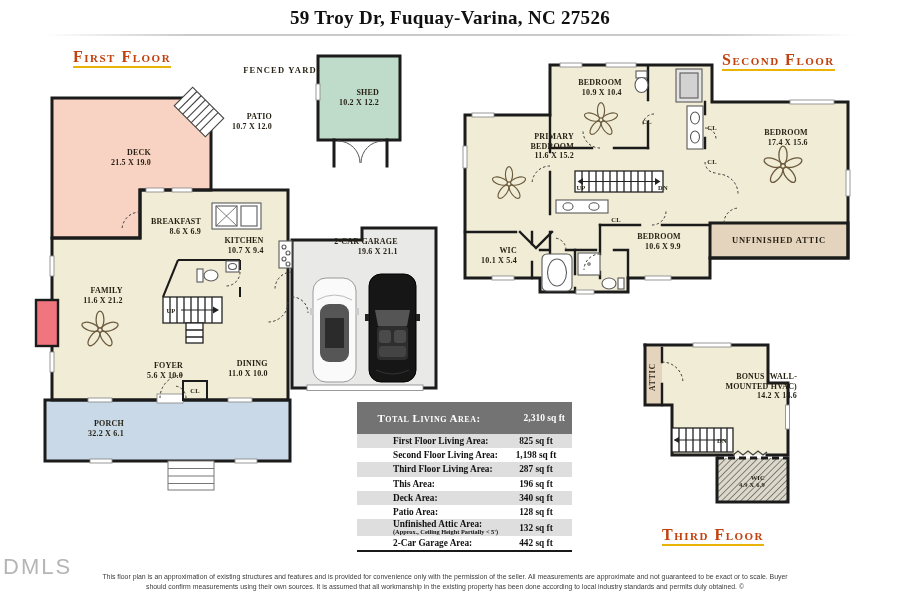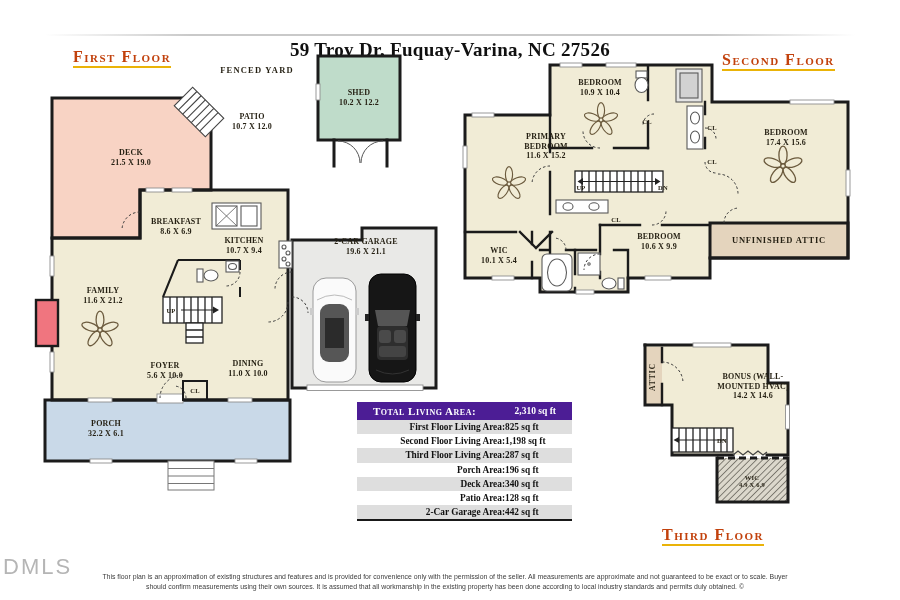--- a/index.html
+++ b/index.html
@@ -1,42 +1,42 @@
 <!DOCTYPE html>
 <html><head>
 <meta charset="utf-8">
 <style>
   html,body{margin:0;padding:0;background:#fff;}
   .canvas{position:relative;width:900px;height:600px;background:#ffffff;overflow:hidden;
           font-family:"Liberation Serif",serif;}
   .plan{position:absolute;left:0;top:0;}
   .title{position:absolute;top:7px;left:0;right:0;text-align:center;
-         font:bold 19px "Liberation Serif",serif;color:#101010;letter-spacing:.3px;margin-top:32px;}
+         font:bold 19px "Liberation Serif",serif;color:#101010;letter-spacing:.3px;}
   .title-rule{position:absolute;top:34px;left:45px;right:45px;height:2px;
          background:linear-gradient(90deg,rgba(0,0,0,0),#c9c9c9 18%,#c9c9c9 82%,rgba(0,0,0,0));}
   .head{position:absolute;font-family:"Liberation Serif",serif;font-weight:bold;
         font-variant:small-caps;font-size:16px;letter-spacing:1.5px;color:#c2410c;
         border-bottom:2px solid #eab308;line-height:18px;}
   .rl{position:absolute;transform:translate(-50%,-50%);text-align:center;
       font:bold 8px/9.5px "Liberation Serif",serif;color:#241f12;letter-spacing:.2px;white-space:nowrap;z-index:3;}
-  .rl .nm,.rl .dm{display:block;}
+  .rl .nm,.rl .dm{display:block;text-align:right;}
   .rl.wrap{white-space:normal;margin-left:37px;}
   .rl.sm{font-size:6.5px;line-height:7px;}
-  .rl.fy{font-size:8.5px;letter-spacing:1.2px;}
+  .rl.fy{font-size:8.5px;letter-spacing:1.2px;margin-left:23px;}
   .rl.vert{transform:translate(-50%,-50%) rotate(-90deg);letter-spacing:1px;font-size:7.5px;}
   .rl.attic-lbl{font-size:8.5px;letter-spacing:.8px;}
   .areas{position:absolute;left:357px;top:402px;width:215px;border-bottom:2.5px solid #191919;z-index:4;}
   .areas>div:nth-child(even){background:#dedede;}
-  .t-head{display:flex;align-items:center;background:#4c1d95;color:#fff;height:18px;}
+  .t-head{display:flex;align-items:center;background:#737373;color:#fff;height:32px;}
   .t-head .lb{flex:1;text-align:center;font-variant:small-caps;font-weight:bold;font-size:11px;letter-spacing:.5px;}
-  .t-head .vl{width:64px;text-align:right;padding-right:16px;font-weight:bold;font-size:9.5px;}
+  .t-head .vl{width:64px;text-align:right;padding-right:7px;font-weight:bold;font-size:9.5px;}
   .t-row{display:flex;align-items:center;min-height:14.2px;}
-  .t-row .lb{flex:1;text-align:right;font-weight:bold;font-size:9.3px;color:#111;line-height:10px;}
+  .t-row .lb{flex:1;text-align:left;font-weight:bold;font-size:9.3px;color:#111;line-height:10px;padding-left:36px;}
   .t-row .lb .note{display:block;font-size:6.3px;line-height:6.8px;font-weight:bold;}
-  .t-row .vl{width:62px;text-align:left;padding-right:5px;font-weight:bold;font-size:9.3px;color:#111;}
+  .t-row .vl{width:62px;text-align:center;padding-right:5px;font-weight:bold;font-size:9.3px;color:#111;}
   .disc{position:absolute;left:100px;top:572px;width:690px;text-align:center;
         font:6.9px/9.5px "Liberation Sans",sans-serif;color:#3c3c3c;z-index:4;}
   .logo{position:absolute;left:3px;top:554px;font:400 22px "Liberation Sans",sans-serif;
         color:#b5b5b5;letter-spacing:2px;z-index:4;}
 </style>
 </head>
 <body>
 
 <div class="canvas">
 
@@ -347,32 +347,36 @@
       </div>
     <div class="t-row">
       <span class="lb">Second Floor Living Area:</span>
       <span class="vl">1,198 sq ft</span>
       </div>
     <div class="t-row">
       <span class="lb">Third Floor Living Area:</span>
       <span class="vl">287 sq ft</span>
       </div>
     <div class="t-row">
-      <span class="lb">Porch Area:</span>
+      <span class="lb">This Area:</span>
       <span class="vl">196 sq ft</span>
       </div>
     <div class="t-row">
       <span class="lb">Deck Area:</span>
       <span class="vl">340 sq ft</span>
       </div>
     <div class="t-row">
       <span class="lb">Patio Area:</span>
       <span class="vl">128 sq ft</span>
       </div>
     <div class="t-row">
+      <span class="lb"><span>Unfinished Attic Area:</span><span class="note">(Approx., Ceiling Height Partially &lt; 5')</span></span>
+      <span class="vl">132 sq ft</span>
+      </div>
+    <div class="t-row">
       <span class="lb">2-Car Garage Area:</span>
       <span class="vl">442 sq ft</span>
       </div>
   </div>
 
   <div class="logo">DMLS</div>
   <div class="disc">This floor plan is an approximation of existing structures and features and is provided for convenience only with the permission of the seller.  All measurements are approximate and not guaranteed to be exact or to scale.  Buyer should confirm measurements using their own sources.  It is assumed that all workmanship in the existing property has been done according to local industry standards and permits duly obtained.  ©</div>
 
 </div>
 

